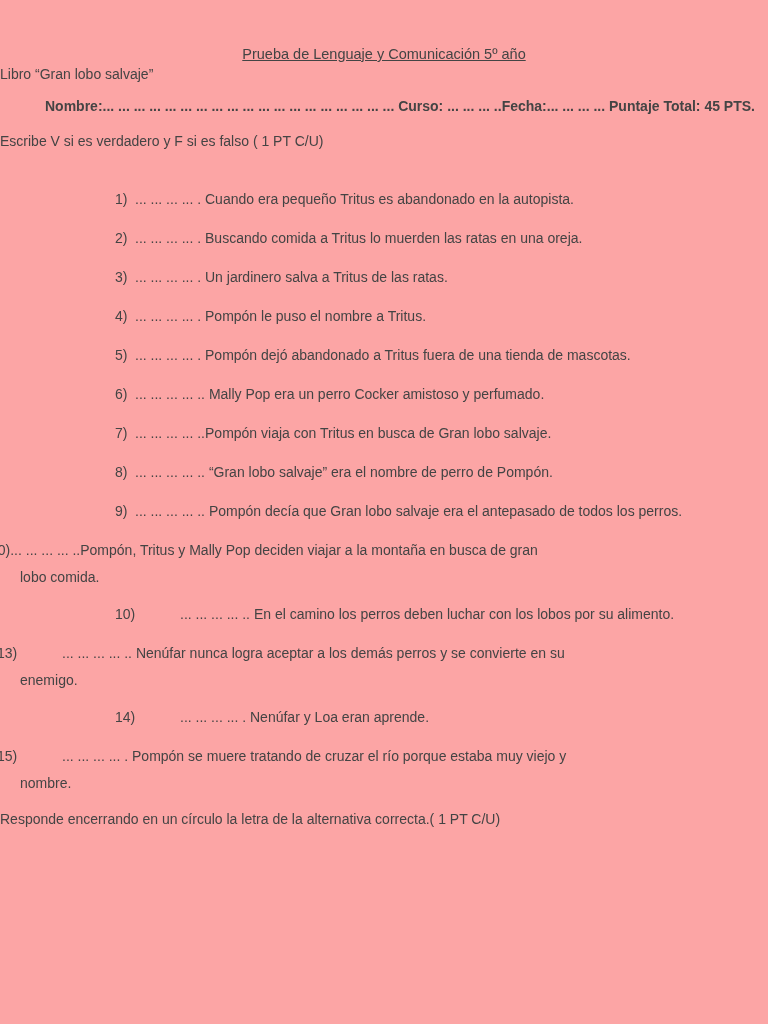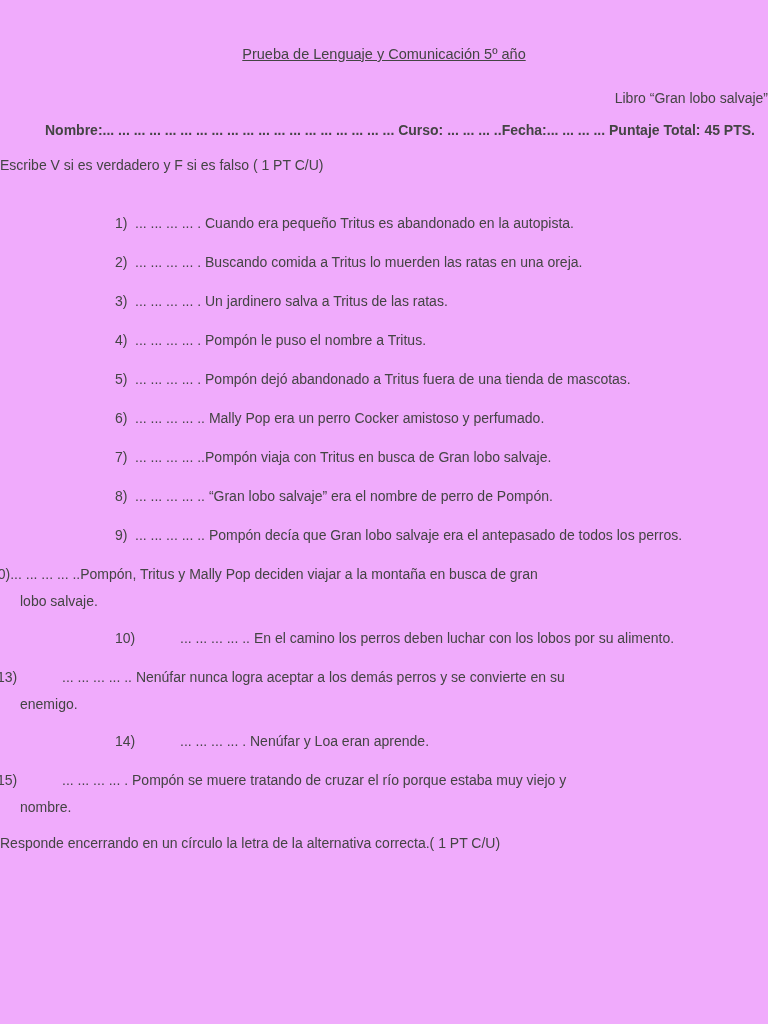--- a/index.html
+++ b/index.html
@@ -1,38 +1,38 @@
 <!DOCTYPE html>
 <html><head>
 <meta charset="utf-8">
 <style>
   html, body { margin: 0; padding: 0; background: #ffffff; }
   .page {
     position: relative;
     width: 768px;
     height: 1024px;
-    background: #f0abfc;
+    background: #fca5a5;
     overflow: hidden;
     font-family: "Liberation Sans", "DejaVu Sans", sans-serif;
     font-size: 14px;
     color: #444444;
     box-sizing: border-box;
     padding-top: 44px;
   }
   .doc-title {
     text-align: center;
     font-size: 14.5px;
     line-height: 20px;
     text-decoration: underline;
     white-space: nowrap;
   }
   .doc-subtitle {
-    text-align: right;
+    text-align: left;
     line-height: 20px;
-    margin-top: 24px;
+    margin-top: 0;
     white-space: nowrap;
   }
   .info-line {
     margin: 12px 0 0 45px;
     line-height: 20px;
     white-space: nowrap;
     font-weight: bold;
   }
   .section-head {
     line-height: 20px;
@@ -87,21 +87,21 @@
   <div class="items">
       <div class="item"><span class="num">1)</span><span>... ... ... ... . Cuando era pequeño Tritus es abandonado en la autopista.</span></div>
       <div class="item"><span class="num">2)</span><span>... ... ... ... . Buscando comida a Tritus lo muerden las ratas en una oreja.</span></div>
       <div class="item"><span class="num">3)</span><span>... ... ... ... . Un jardinero salva a Tritus de las ratas.</span></div>
       <div class="item"><span class="num">4)</span><span>... ... ... ... . Pompón le puso el nombre a Tritus.</span></div>
       <div class="item"><span class="num">5)</span><span>... ... ... ... . Pompón dejó abandonado a Tritus fuera de una tienda de mascotas.</span></div>
       <div class="item"><span class="num">6)</span><span>... ... ... ... .. Mally Pop era un perro Cocker amistoso y perfumado.</span></div>
       <div class="item"><span class="num">7)</span><span>... ... ... ... ..Pompón viaja con Tritus en busca de Gran lobo salvaje.</span></div>
       <div class="item"><span class="num">8)</span><span>... ... ... ... .. “Gran lobo salvaje” era el nombre de perro de Pompón.</span></div>
       <div class="item"><span class="num">9)</span><span>... ... ... ... .. Pompón decía que Gran lobo salvaje era el antepasado de todos los perros.</span></div>
-      <div class="item tight wrapped"><span class="num">10)</span><span>... ... ... ... ..Pompón, Tritus y Mally Pop deciden viajar a la montaña en busca de gran</span><span class="line2">lobo salvaje.</span></div>
+      <div class="item tight wrapped"><span class="num">10)</span><span>... ... ... ... ..Pompón, Tritus y Mally Pop deciden viajar a la montaña en busca de gran</span><span class="line2">lobo comida.</span></div>
       <div class="item tab"><span class="num">10)</span><span>... ... ... ... .. En el camino los perros deben luchar con los lobos por su alimento.</span></div>
       <div class="item tab wrapped"><span class="num">13)</span><span>... ... ... ... .. Nenúfar nunca logra aceptar a los demás perros y se convierte en su</span><span class="line2">enemigo.</span></div>
       <div class="item tab"><span class="num">14)</span><span>... ... ... ... . Nenúfar  y Loa eran aprende.</span></div>
       <div class="item tab wrapped"><span class="num">15)</span><span>... ... ... ... . Pompón se muere tratando de cruzar el río porque estaba muy viejo y</span><span class="line2">nombre.</span></div>
     </div>
 
   <div class="section-head second">
     <span class="roman">II.</span><span>Responde encerrando en un círculo la letra de la alternativa correcta.( 1 PT C/U)</span>
   </div>
 

